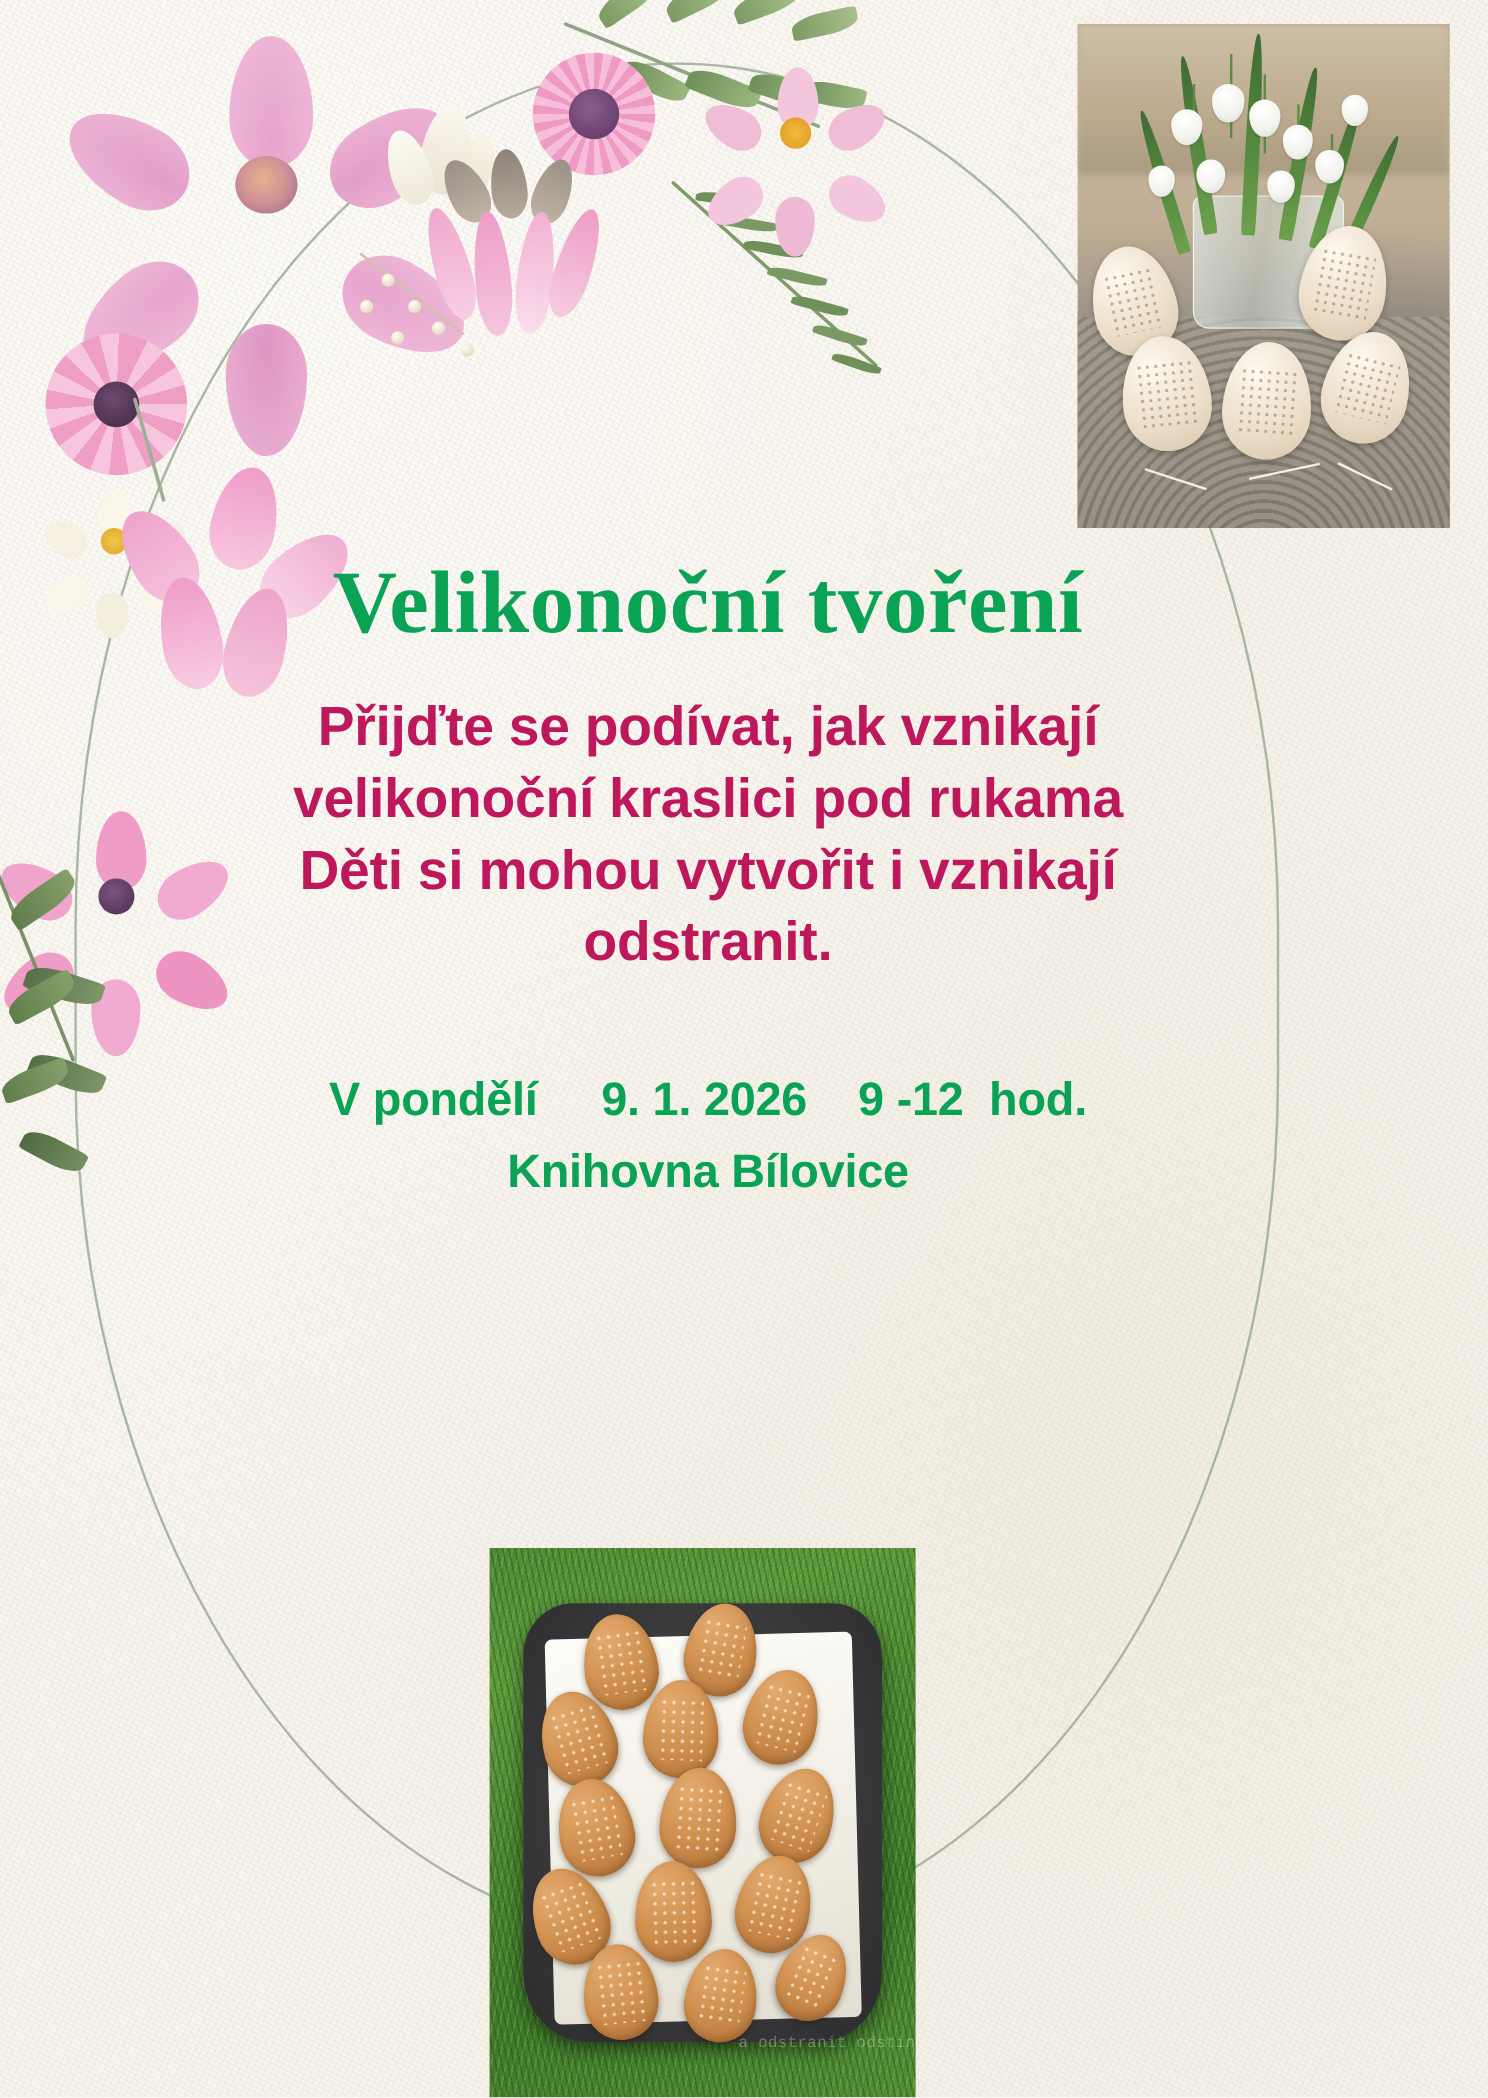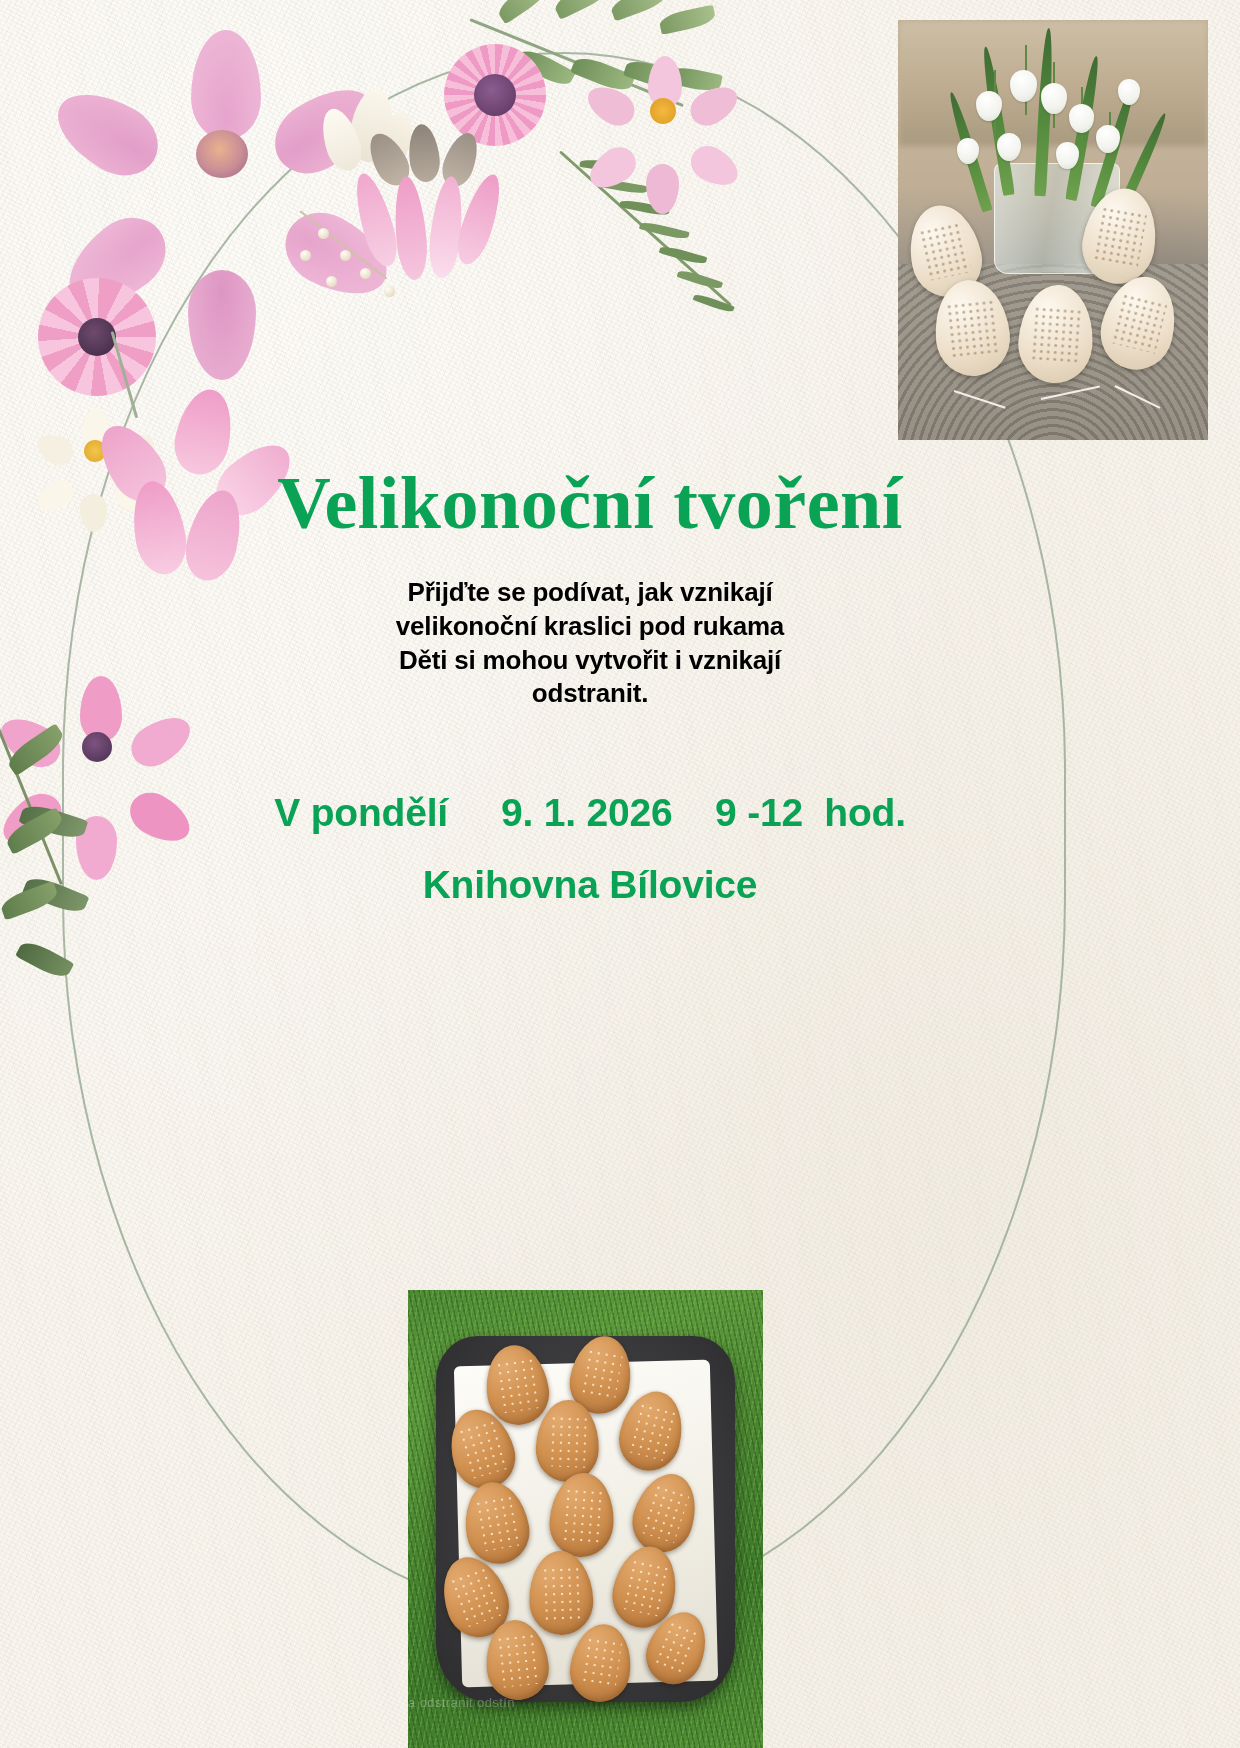--- a/index.html
+++ b/index.html
@@ -164,25 +164,25 @@
     background-image:
       radial-gradient(circle, rgba(255,248,235,0.9) 1.1px, rgba(0,0,0,0) 1.5px);
     background-size: 8px 8px;
     opacity: 0.85;
   }
   .egg-watermark {
     position: absolute;
     left: 0;
     bottom: 38px;
     width: 100%;
-    text-align: left;
+    text-align: right;
     color: rgba(255,255,255,0.30);
     font-size: 13px;
     letter-spacing: 0.4px;
-    font-family: Liberation Sans, sans-serif;
+    font-family: Liberation Mono, monospace;
   }
 
   
   .floral-layer { position: absolute; inset: 0; pointer-events: none; }
   .petal {
     position: absolute;
     border-radius: 50% 50% 50% 50% / 62% 62% 38% 38%;
     transform-origin: 50% 100%;
   }
   .flower { position: absolute; }
@@ -220,42 +220,42 @@
     margin: 0;
     font-family: "Liberation Serif", serif;
     font-weight: bold;
     font-size: 74px;
     line-height: 1.0;
     color: #0aa355;
     letter-spacing: 0.5px;
   }
   .body-block {
     margin-top: 36px;
-    font-size: 26px;
+    font-size: 46px;
     font-weight: bold;
     line-height: 1.30;
-    color: #000000;
+    color: #be185d;
     letter-spacing: -0.2px;
   }
   .body-line { display: block; }
   .schedule {
     margin-top: 74px;
     font-size: 39px;
     font-weight: bold;
     line-height: 1.42;
     color: #0aa355;
     letter-spacing: -0.2px;
   }
   .sched-row {
     display: block;
     white-space: pre;
   }
   .venue {
     display: block;
-    margin-top: 16px;
+    margin-top: 4px;
   }
 </style>
 </head>
 <body>
 
 <div class="poster">
 
   <div class="paper-texture"></div>
   <div class="oval-frame"></div>
 

